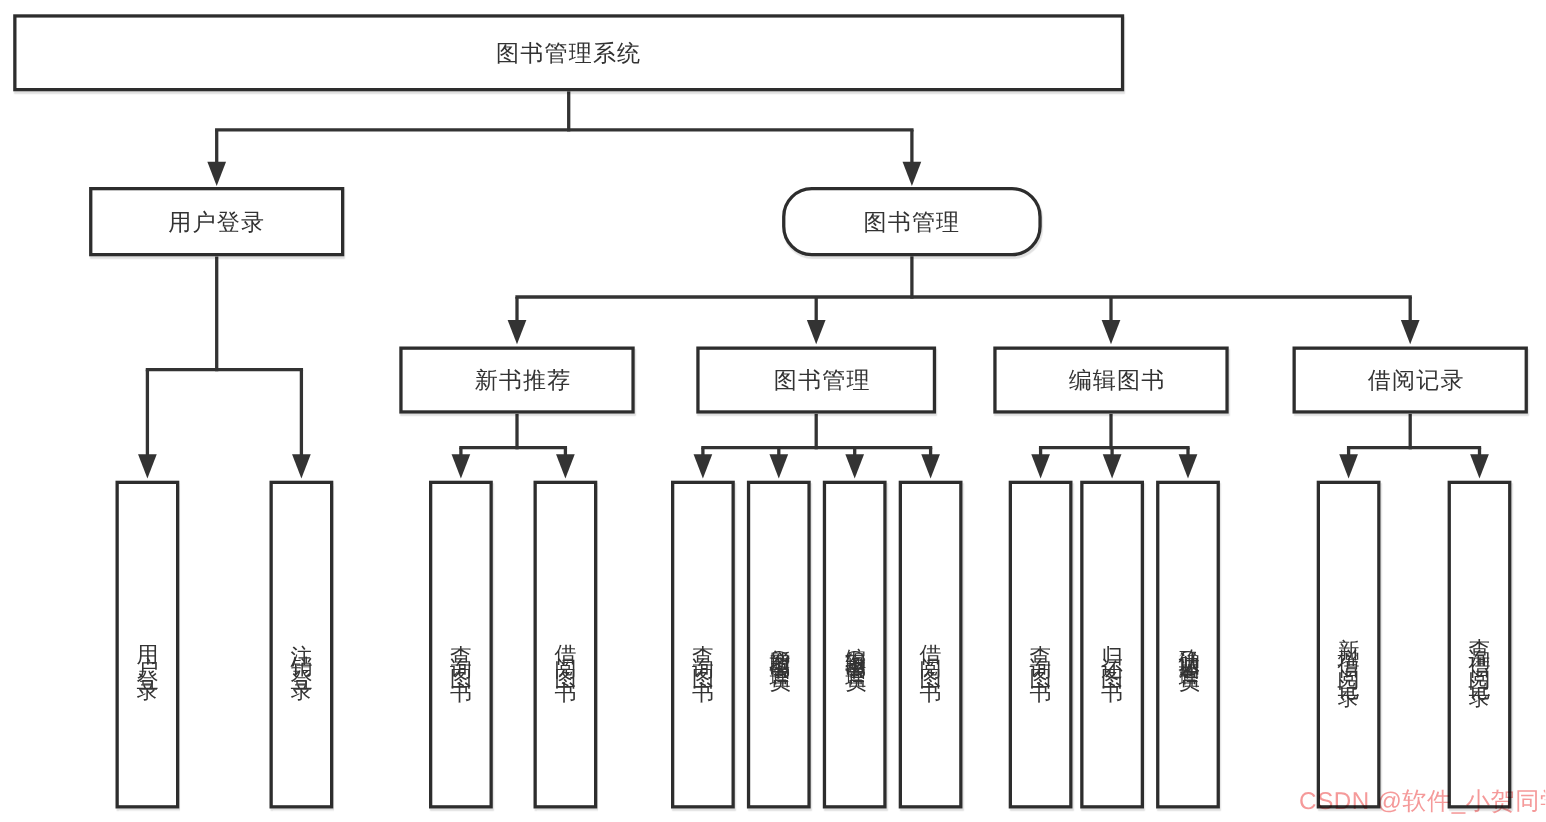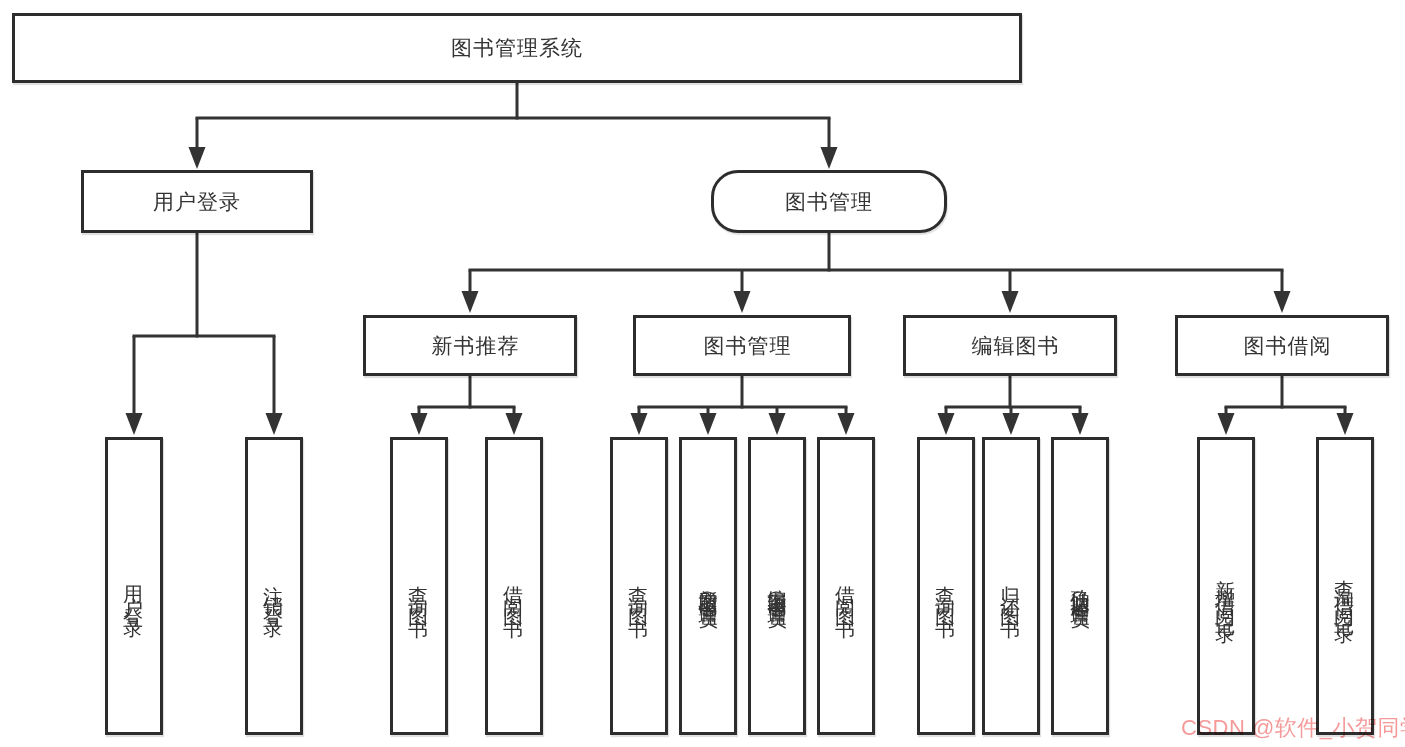--- a/index.html
+++ b/index.html
@@ -130,21 +130,21 @@
   <div class="box lvl3" style="left:363px; width:214px;">
     <span class="h-label">新书推荐</span>
   </div>
   <div class="box lvl3" style="left:633px; width:218px;">
     <span class="h-label">图书管理</span>
   </div>
   <div class="box lvl3" style="left:903px; width:214px;">
     <span class="h-label">编辑图书</span>
   </div>
   <div class="box lvl3" style="left:1175px; width:214px;">
-    <span class="h-label">图书借阅</span>
+    <span class="h-label">借阅记录</span>
   </div>
 
   <div class="box leaf" style="left:105px;">
     <span class="vtext sp4">用户登录</span>
   </div>
   <div class="box leaf" style="left:245px;">
     <span class="vtext sp4">注销登录</span>
   </div>
 
   <div class="box leaf" style="left:390px;">

